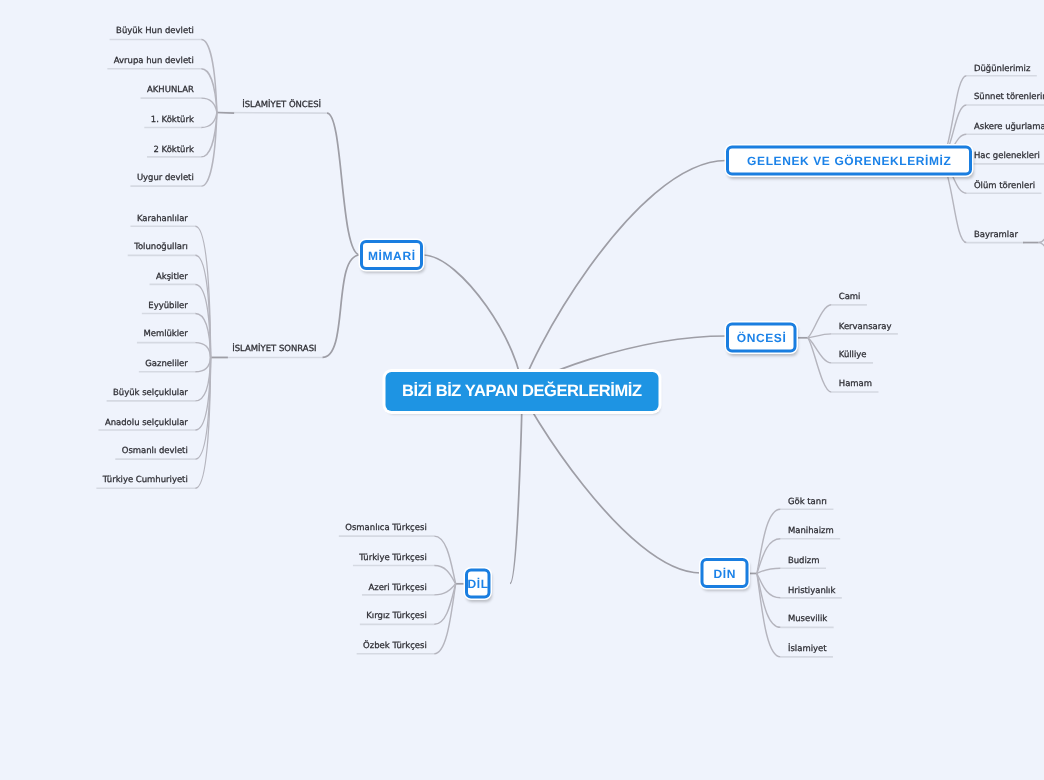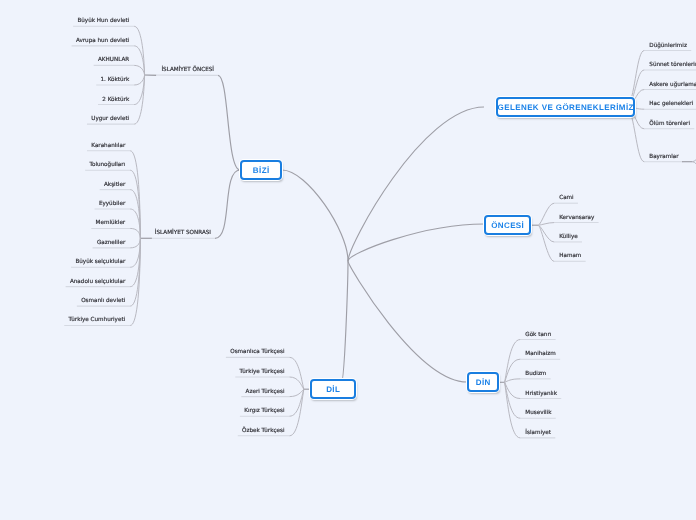--- a/index.html
+++ b/index.html
@@ -157,28 +157,31 @@
     <div class="leaf r" style="top: 352.18px; left: 525.3px;">Manihaizm</div>
     <div class="leaf r" style="top: 371.86px; left: 525.3px;">Budizm</div>
     <div class="leaf r" style="top: 391.54px; left: 525.3px;">Hristiyanlık</div>
     <div class="leaf r" style="top: 411.22px; left: 525.3px;">Musevilik</div>
     <div class="leaf r" style="top: 430.9px; left: 525.3px;">İslamiyet</div>
     <div class="leaf l" style="top: 350.4px; right: 411.5px;">Osmanlıca Türkçesi</div>
     <div class="leaf l" style="top: 370px; right: 411.5px;">Türkiye Türkçesi</div>
     <div class="leaf l" style="top: 389.6px; right: 411.5px;">Azeri Türkçesi</div>
     <div class="leaf l" style="top: 409.2px; right: 411.5px;">Kırgız Türkçesi</div>
     <div class="leaf l" style="top: 428.8px; right: 411.5px;">Özbek Türkçesi</div>
+    <div class="node root" style="left: 257px; top: 248px; width: 182px; height: 26px;">
+      <span>BİZİ BİZ YAPAN DEĞERLERİMİZ</span>
+    </div>
     <div class="node branch" style="left: 240px; top: 160px; width: 42px; height: 20px;">
-      <span>BİZİ</span>
+      <span>MİMARİ</span>
     </div>
-    <div class="node branch" style="left: 484px; top: 97px; width: 139px; height: 20px; margin-left: 12px;">
+    <div class="node branch" style="left: 484px; top: 97px; width: 164px; height: 20px;">
       <span>GELENEK VE GÖRENEKLERİMİZ</span>
     </div>
     <div class="node branch" style="left: 484px; top: 215px; width: 47px; height: 20px;">
       <span>ÖNCESİ</span>
     </div>
     <div class="node branch" style="left: 467px; top: 372px; width: 32px; height: 20px;">
       <span>DİN</span>
     </div>
-    <div class="node branch" style="left: 310px; top: 379px; width: 46px; height: 20px;">
+    <div class="node branch" style="left: 310px; top: 379px; width: 17px; height: 20px;">
       <span>DİL</span>
     </div>
   </div>
 
 </body></html>

